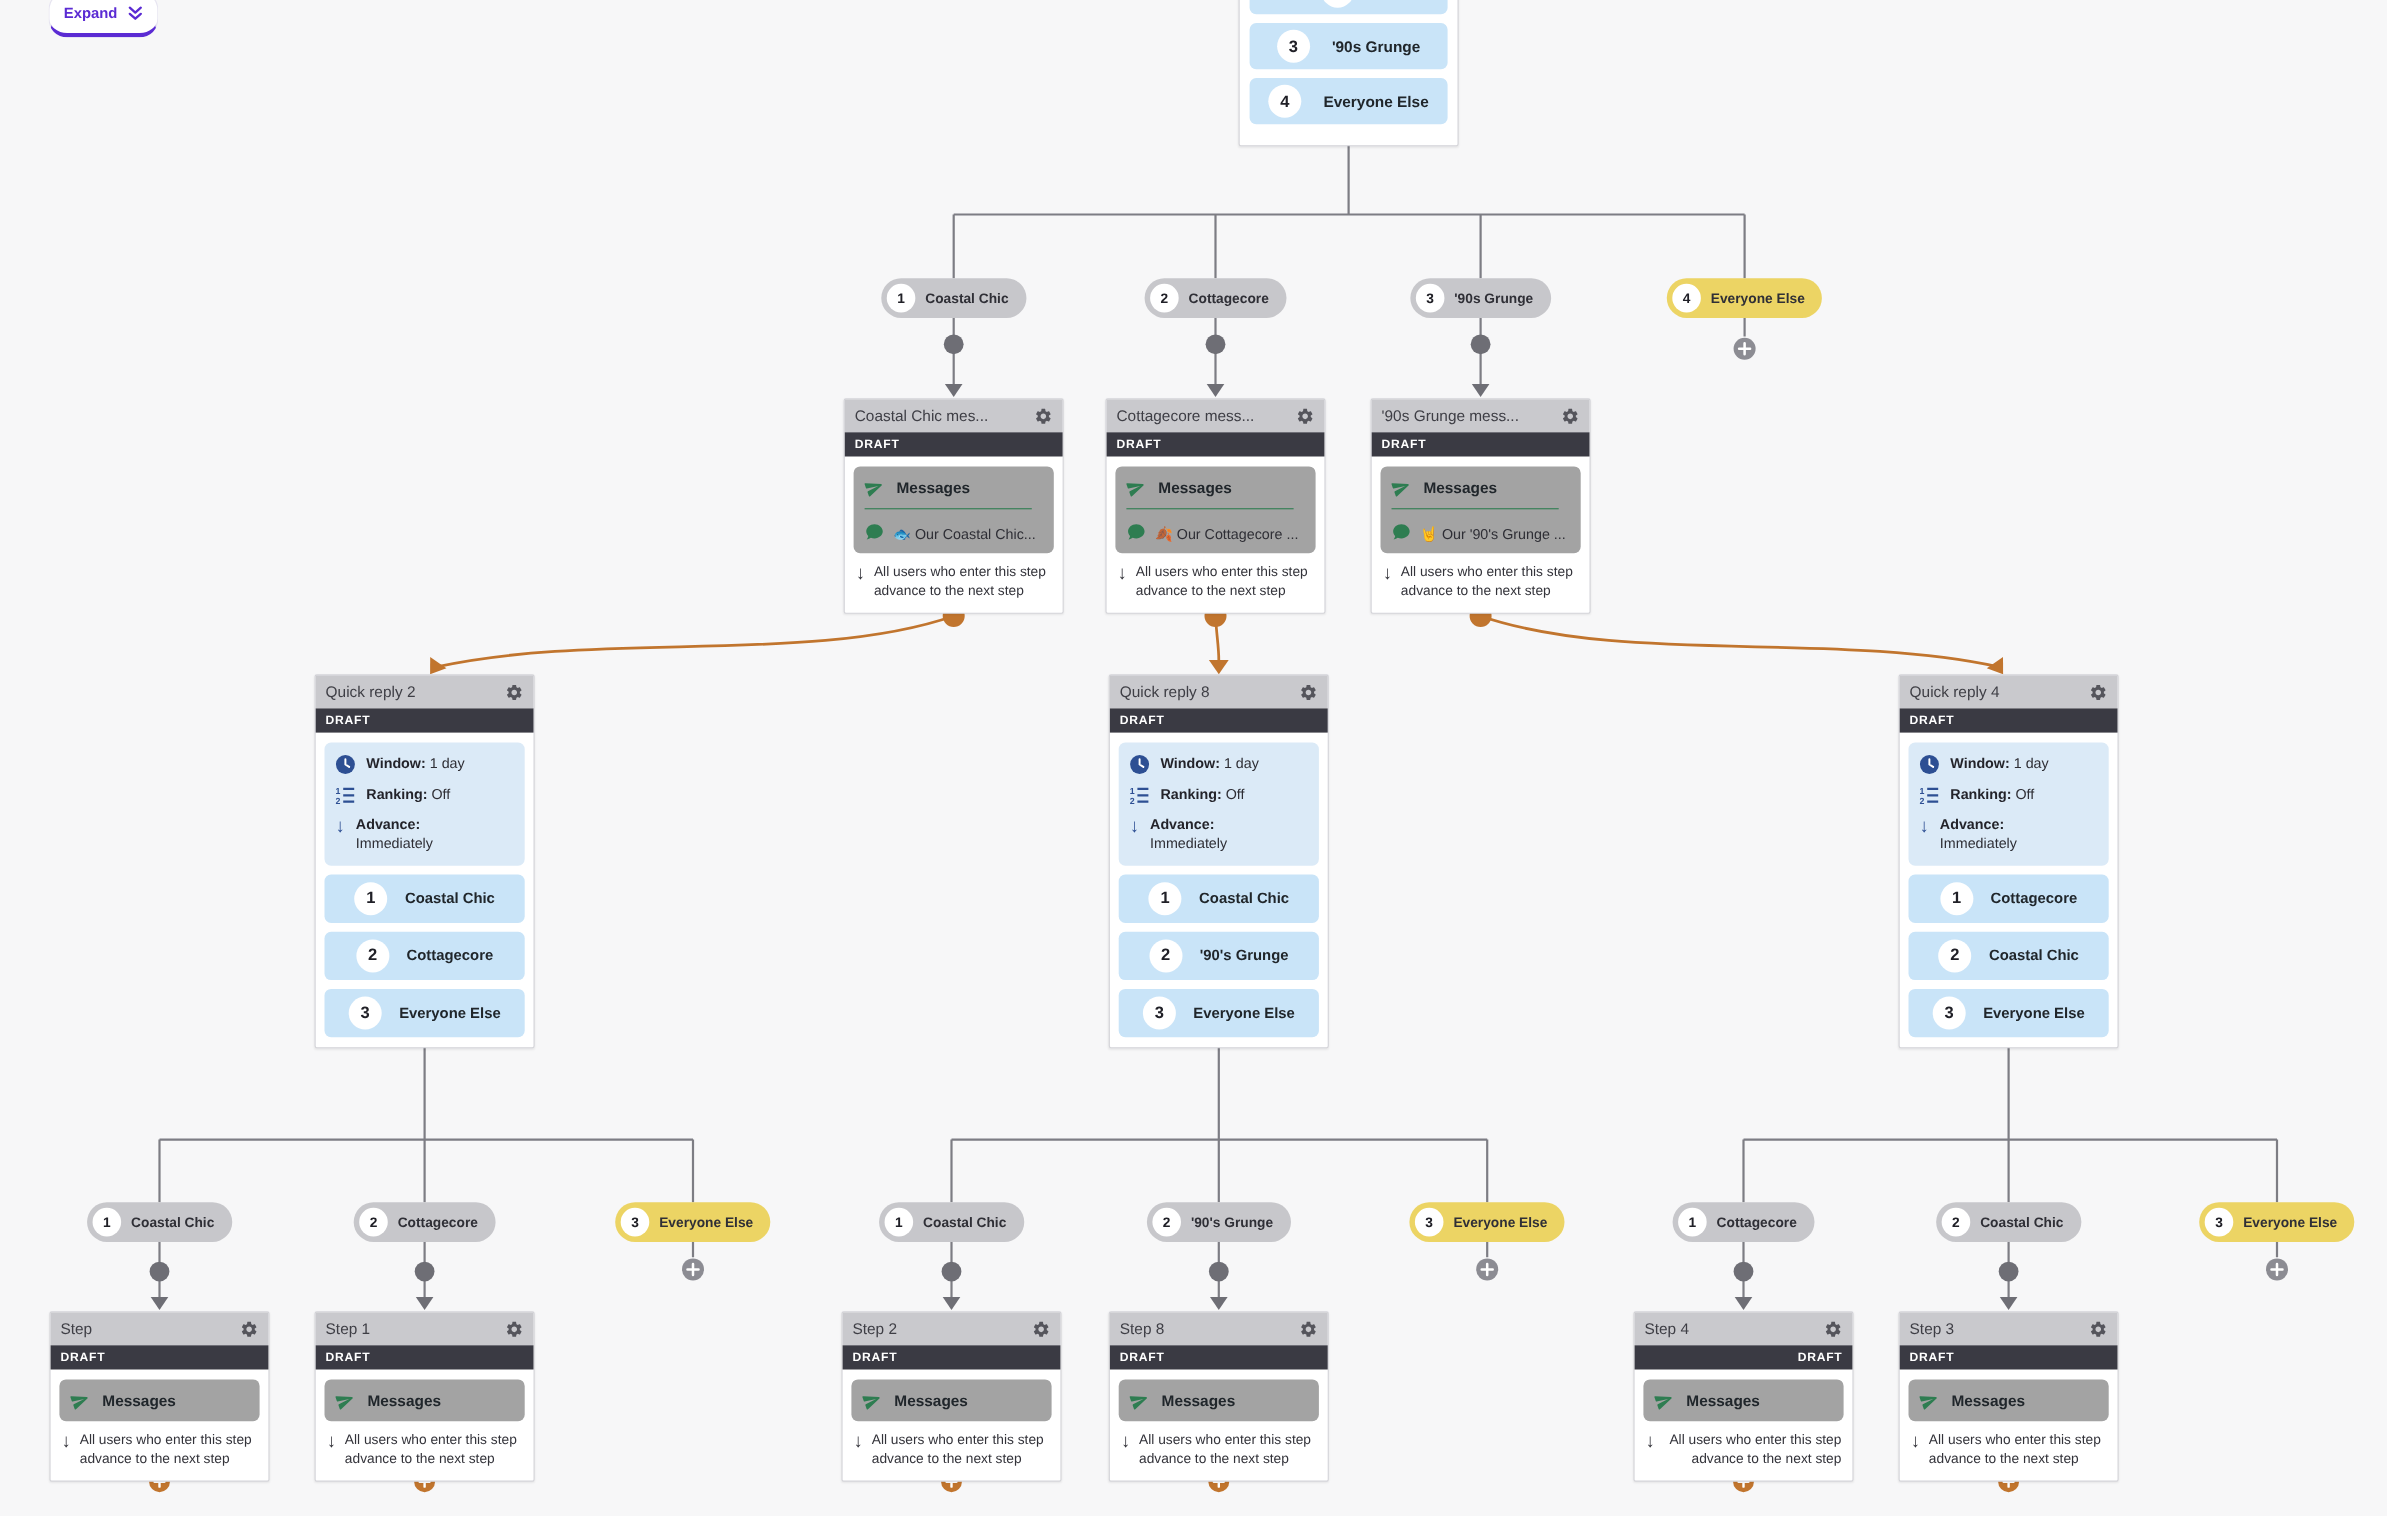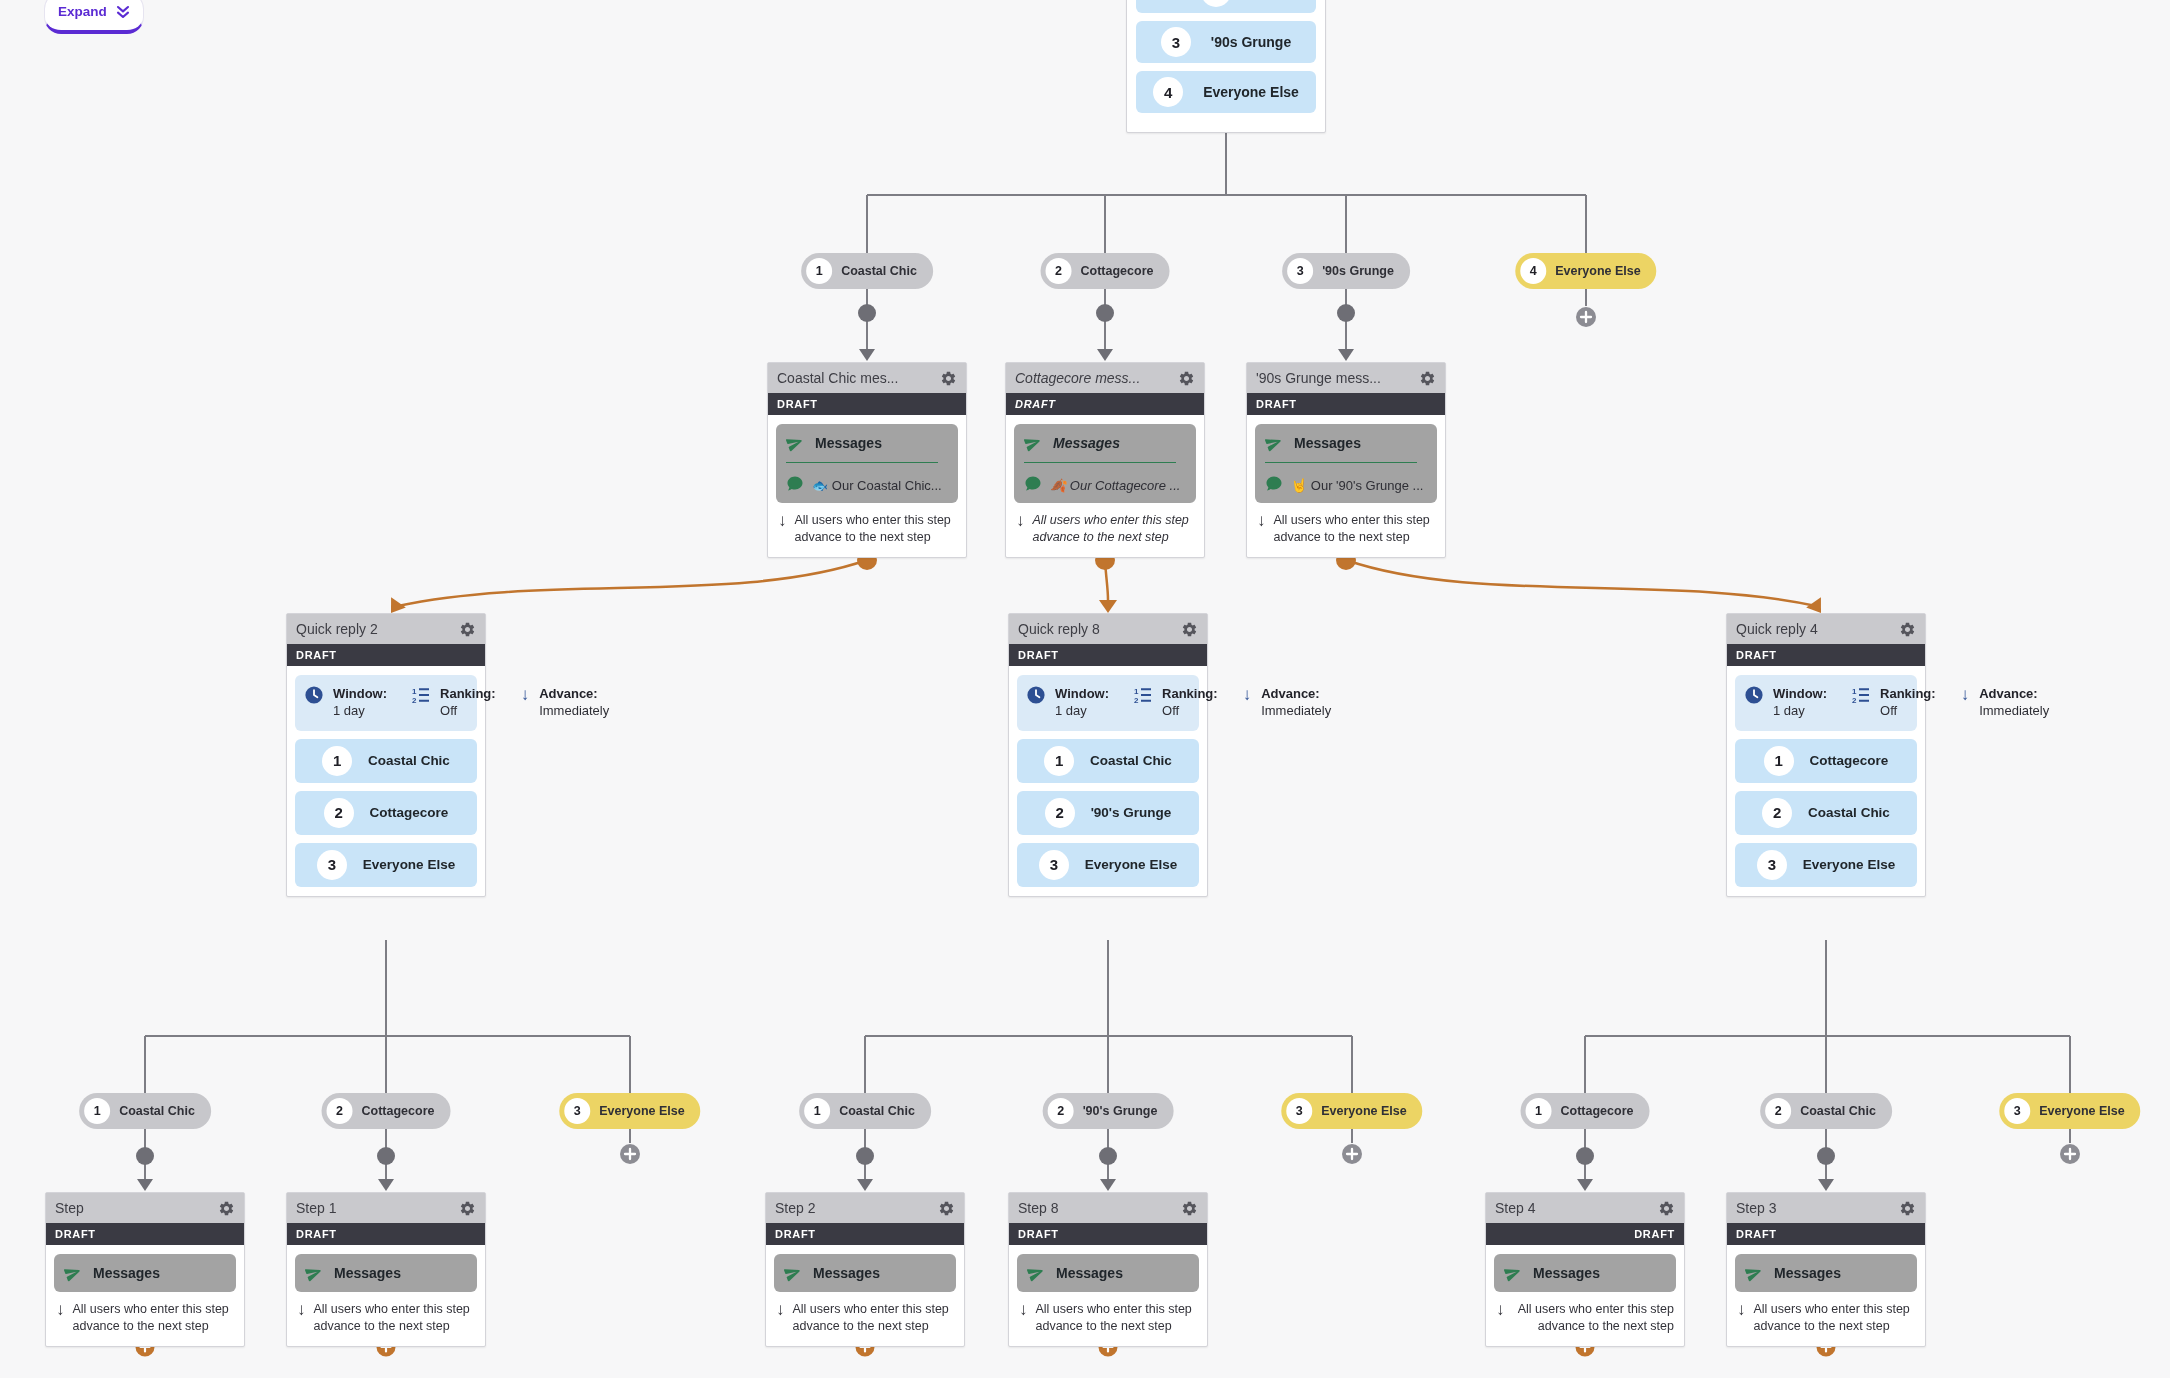--- a/index.html
+++ b/index.html
@@ -11,21 +11,21 @@
         padding:6px 9px;min-height:30px;box-sizing:border-box;color:#3e3e45;font-size:14px;}
   .gear{display:flex;align-items:center;cursor:pointer;}
   .draft{background:#3a3a43;color:#fff;font-size:11px;font-weight:700;letter-spacing:.7px;padding:5px 9px;}
   .body{padding:9px 8px;}
   .green-box{background:#a3a3a3;border-radius:6px;padding:10px;}
   .green-head{display:flex;gap:11px;align-items:center;font-weight:700;font-size:14px;color:#20262b;}
   .green-div{border-top:1.5px solid #2e7d51;margin:10px 2px 12px 0;width:94%;}
   .preview{display:flex;gap:8px;align-items:flex-end;font-size:13px;color:#2e2e35;white-space:nowrap;overflow:hidden;}
   .advance{display:flex;gap:8px;padding:9px 2px 2px;font-size:12.5px;color:#33333a;line-height:1.35;}
   .dn{font-size:17px;color:#33333a;line-height:1;}
-  .blue-box{background:#dbeaf7;border-radius:6px;padding:11px 10px;display:flex;flex-direction:row;gap:25px;
+  .blue-box{background:#dbeaf7;border-radius:6px;padding:11px 10px;display:flex;flex-direction:column;gap:10px;
         font-size:13px;color:#2e2e35;}
   .blue-row{display:flex;gap:10px;align-items:flex-start;line-height:1.3;}
   .blue-row b{color:#23232a;}
   .bdn{font-size:17px;font-weight:700;color:#2d4f93;line-height:1;}
   .opt{background:#c9e4f8;border-radius:6px;height:44px;display:flex;align-items:center;justify-content:center;
         gap:16px;margin-top:8px;font-weight:700;font-size:13.5px;color:#20262b;}
   .opt:first-child{margin-top:0;}
   .badge{background:#fff;border-radius:50%;display:flex;align-items:center;justify-content:center;
         font-weight:700;color:#202027;flex:none;}
   .b30{width:30px;height:30px;font-size:15px;}
@@ -233,21 +233,21 @@
           <span>🐟 Our Coastal Chic...</span>
           </div>
       </div>
       <div class="advance">
           <span class="dn">↓</span>
         <span>All users who enter this step advance to the next step</span>
         </div>
     </div>
   </div>
 
-  <div class="node" style="left:1005px;top:362px;min-height:196px;font-style:italic;">
+  <div class="node" style="left:1005px;top:362px;min-height:196px;">
     <div class="node-header">
         <span>Cottagecore mess...</span>
       <span class="gear">
           <svg width="17" height="17" fill="#55555c">
             <use href="#i-gear"></use>
           </svg>
         </span>
       </div>
     <div class="draft">DRAFT</div>
     <div class="body">

